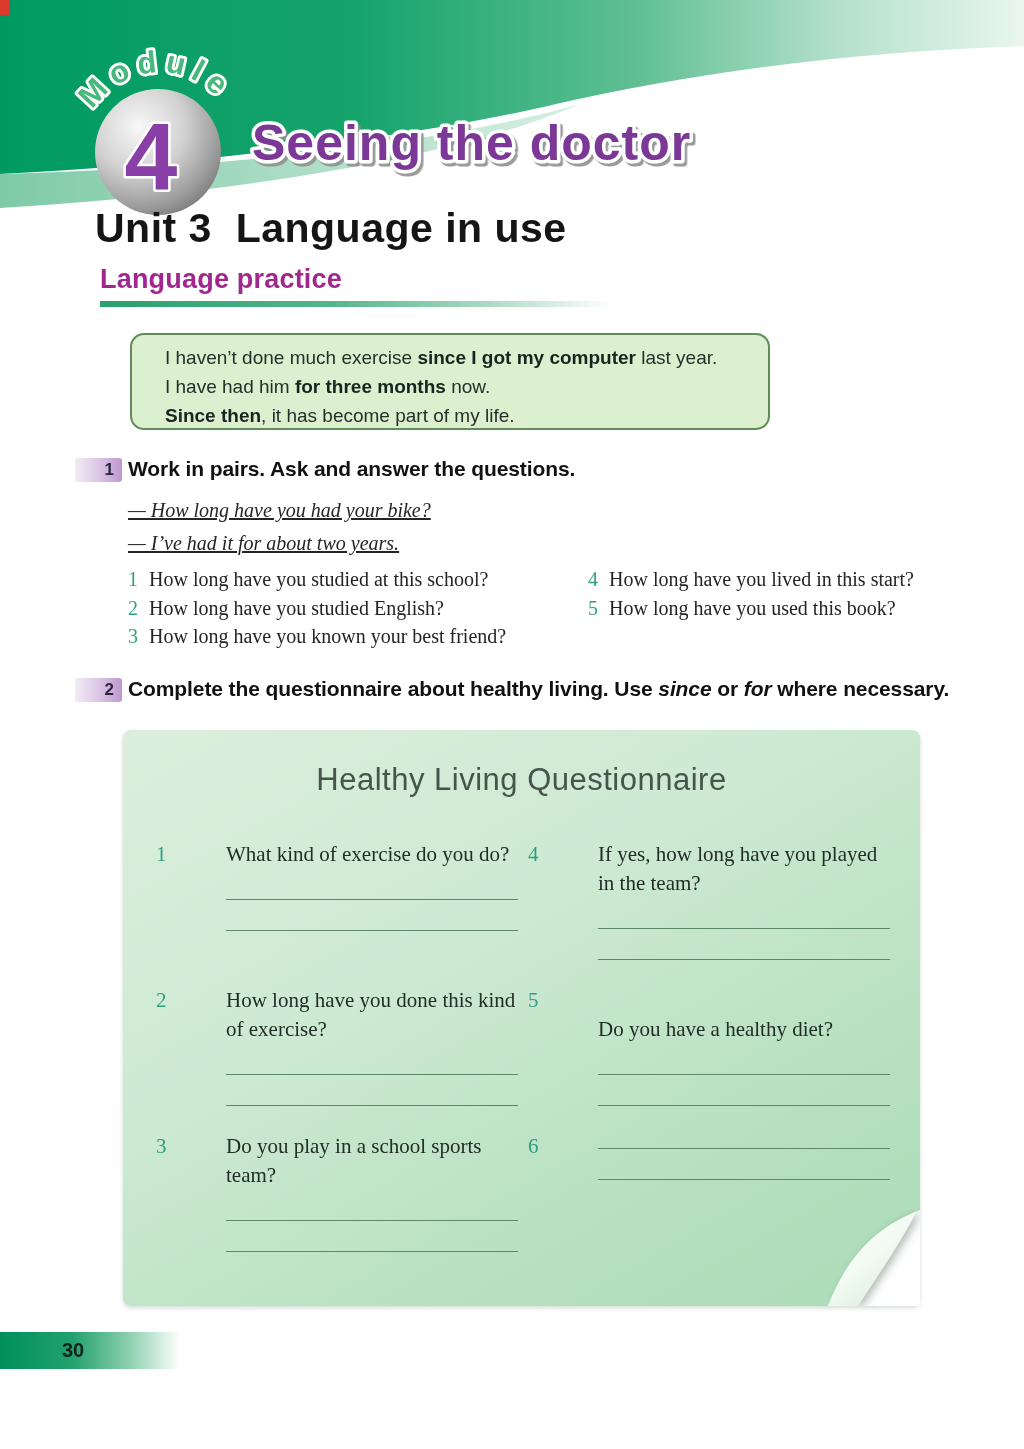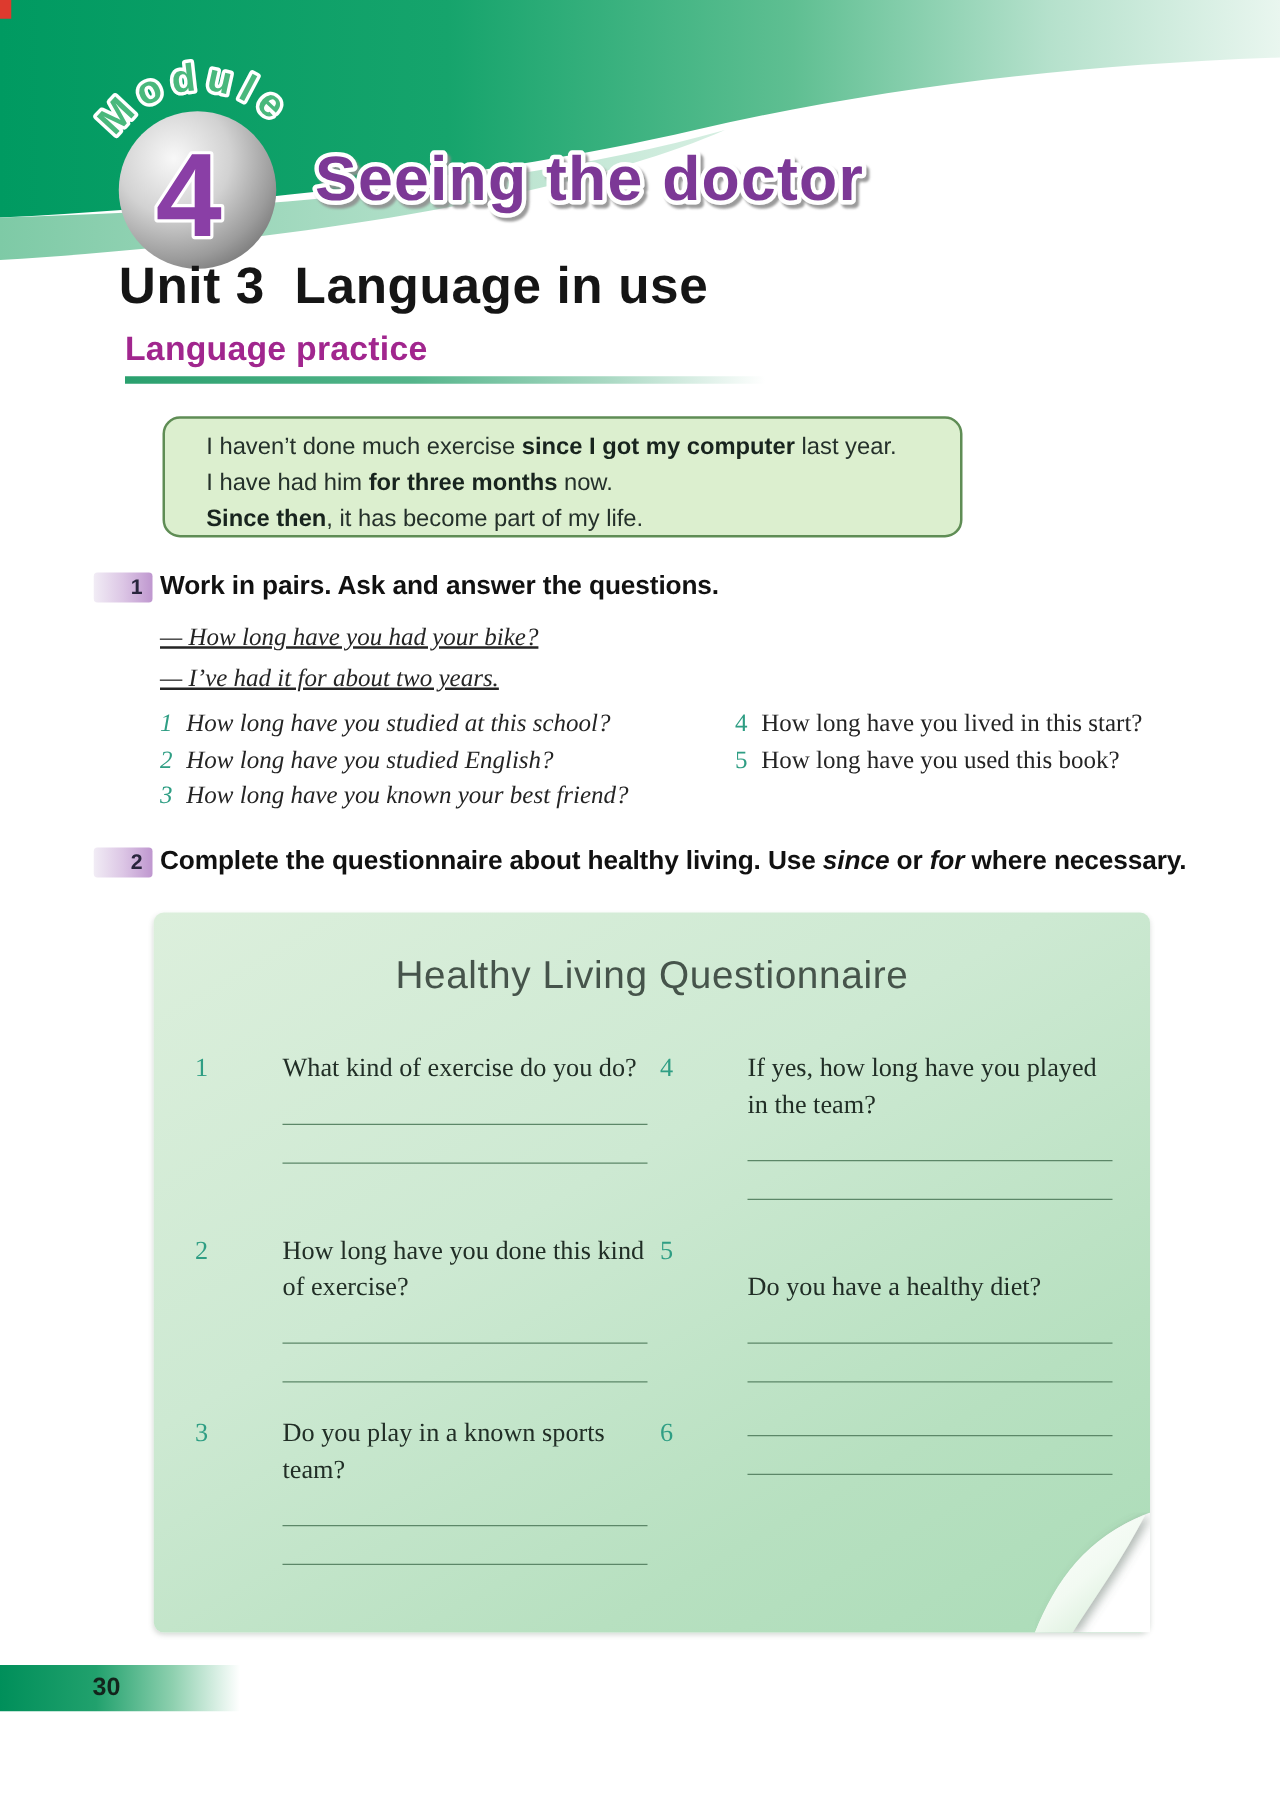--- a/index.html
+++ b/index.html
@@ -36,21 +36,21 @@
   .ex-heading{font-size:21px;font-weight:bold;color:#111111;letter-spacing:-0.1px;}
   .ex1-heading{left:128px;top:457px;width:720px;}
   .ex2-heading{left:128px;top:677px;width:840px;}
   .ex-heading .i{font-style:italic;}
 
   
   .dialogue{left:128px;top:494px;font-family:"Liberation Serif",serif;font-style:italic;
       font-size:20px;color:#252525;}
   .dialogue div{line-height:33px;text-decoration:underline;}
   .qa-list{font-family:"Liberation Serif",serif;font-size:20px;color:#242424;}
-  .qa-list-left{left:128px;top:565px;width:450px;font-style:italic;}
+  .qa-list-left{left:128px;top:565px;width:450px;}
   .qa-list-right{left:588px;top:565px;width:420px;}
   .qa-row{line-height:28.7px;white-space:nowrap;}
   .qa-num{display:inline-block;width:21px;color:#2f9e84;}
 
   
   .questionnaire{left:123px;top:730px;width:797px;height:576px;border-radius:8px;
       background:linear-gradient(150deg,#dcefdc 0%,#cde9d2 40%,#b7e0c0 75%,#abdcb8 100%);
       box-shadow:0 2px 4px rgba(90,110,95,0.25);}
   .q-title{margin-top:32px;text-align:center;font-size:31px;color:#46544b;letter-spacing:0.5px;}
   .q-grid{display:grid;grid-template-columns:372px 1fr;row-gap:26px;margin:42px 40px 0 33px;}
@@ -61,21 +61,21 @@
   .q-grid .q-cell:nth-child(4) .q-body{padding-top:29px;}
   .q-text{font-family:"Liberation Serif",serif;font-size:21px;line-height:29px;
           color:#212e26;max-width:310px;}
   .q-line{width:292px;height:0;border-bottom:1px solid #5c8768;margin-top:30px;}
   .q-body .q-line:first-of-type{margin-top:16px;}
   .curl{position:absolute;right:0;bottom:0;width:92px;height:96px;}
 
   
   .footer-bar{left:0;top:1332px;width:180px;height:37px;
       background:linear-gradient(90deg,#008f5a 0%,#21a16d 40%,#8ed0af 72%,#ffffff 100%);
-      line-height:37px;padding-left:12px;}
+      line-height:37px;}
   .page-number{margin-left:62px;font-size:20px;font-weight:bold;color:#13241c;}
 </style>
 </head>
 <body>
 
 <div class="page">
 
   <svg class="abs hero" width="1024" height="232" viewBox="0 0 1024 232">
     <defs>
       <linearGradient id="bandG" x1="0" y1="0" x2="1" y2="0">
@@ -175,21 +175,21 @@
           <div class="q-num">5</div>
           <div class="q-body">
             <div class="q-text">Do you have a healthy diet?</div>
             <div class="q-line"></div>
             <div class="q-line"></div>
           </div>
         </div>
         <div class="q-cell">
           <div class="q-num">3</div>
           <div class="q-body">
-            <div class="q-text">Do you play in a known sports team?</div>
+            <div class="q-text">Do you play in a school sports team?</div>
             <div class="q-line"></div>
             <div class="q-line"></div>
           </div>
         </div>
         <div class="q-cell">
           <div class="q-num">6</div>
           <div class="q-body">
             <div class="q-line"></div>
             <div class="q-line"></div>
           </div>

